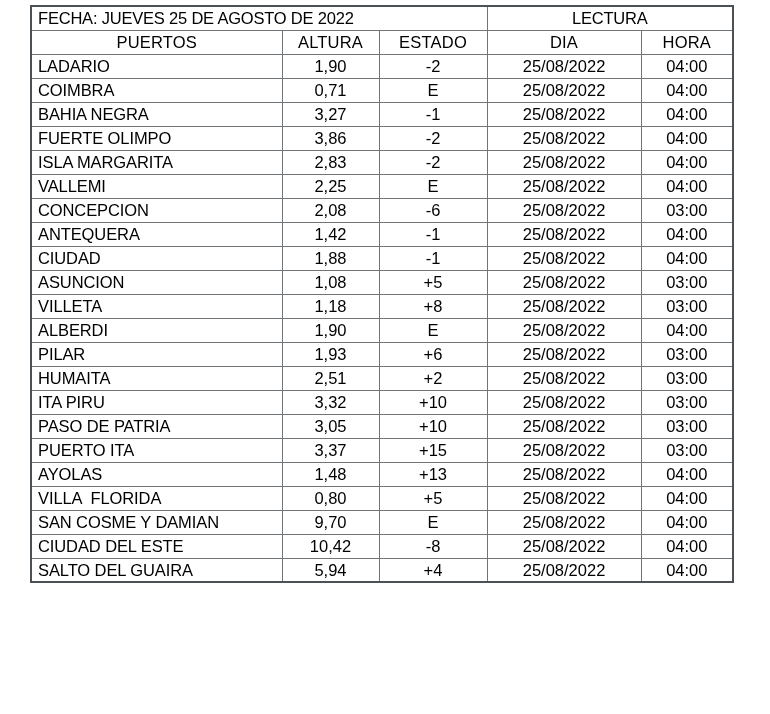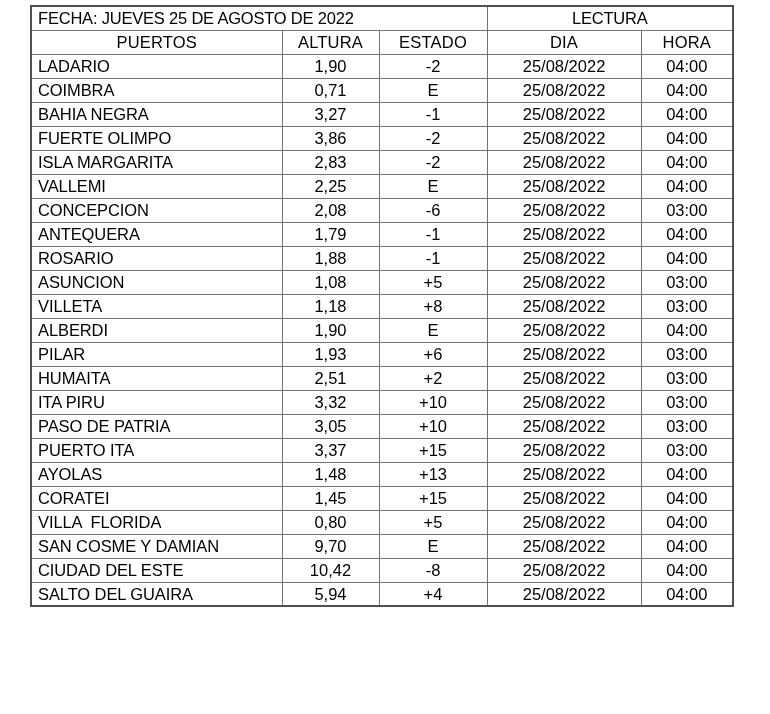--- a/index.html
+++ b/index.html
@@ -173,27 +173,27 @@
         </tr>
         <tr>
           <td class="cell-puerto">CONCEPCION</td>
           <td class="cell-altura">2,08</td>
           <td class="cell-estado">-6</td>
           <td class="cell-dia">25/08/2022</td>
           <td class="cell-hora">03:00</td>
         </tr>
         <tr>
           <td class="cell-puerto">ANTEQUERA</td>
-          <td class="cell-altura">1,79</td>
+          <td class="cell-altura">1,42</td>
           <td class="cell-estado">-1</td>
           <td class="cell-dia">25/08/2022</td>
           <td class="cell-hora">04:00</td>
         </tr>
         <tr>
-          <td class="cell-puerto">ROSARIO</td>
+          <td class="cell-puerto">CIUDAD</td>
           <td class="cell-altura">1,88</td>
           <td class="cell-estado">-1</td>
           <td class="cell-dia">25/08/2022</td>
           <td class="cell-hora">04:00</td>
         </tr>
         <tr class="row-highlight">
           <td class="cell-puerto">ASUNCION</td>
           <td class="cell-altura">1,08</td>
           <td class="cell-estado">+5</td>
           <td class="cell-dia">25/08/2022</td>
@@ -249,27 +249,20 @@
           <td class="cell-hora">03:00</td>
         </tr>
         <tr>
           <td class="cell-puerto">AYOLAS</td>
           <td class="cell-altura">1,48</td>
           <td class="cell-estado">+13</td>
           <td class="cell-dia">25/08/2022</td>
           <td class="cell-hora">04:00</td>
         </tr>
         <tr>
-          <td class="cell-puerto">CORATEI</td>
-          <td class="cell-altura">1,45</td>
-          <td class="cell-estado">+15</td>
-          <td class="cell-dia">25/08/2022</td>
-          <td class="cell-hora">04:00</td>
-        </tr>
-        <tr>
           <td class="cell-puerto">VILLA  FLORIDA</td>
           <td class="cell-altura">0,80</td>
           <td class="cell-estado">+5</td>
           <td class="cell-dia">25/08/2022</td>
           <td class="cell-hora">04:00</td>
         </tr>
         <tr>
           <td class="cell-puerto">SAN COSME Y DAMIAN</td>
           <td class="cell-altura">9,70</td>
           <td class="cell-estado">E</td>

